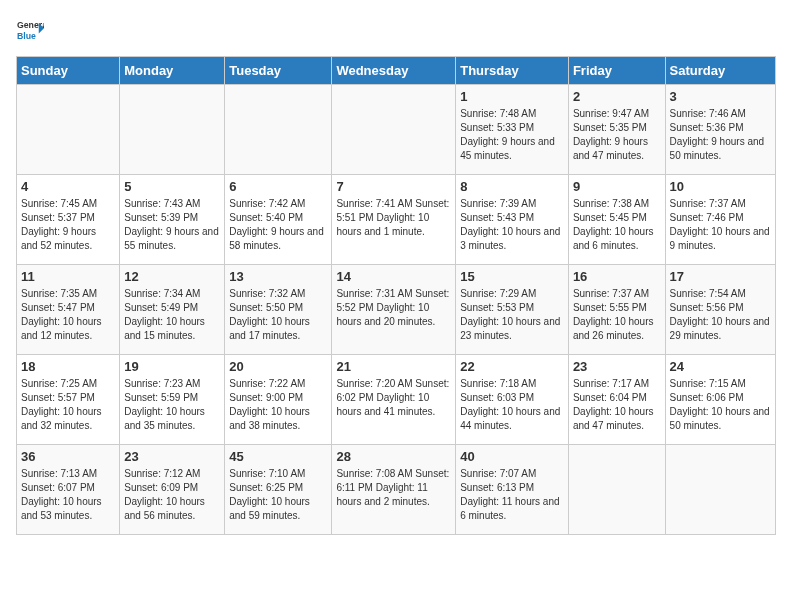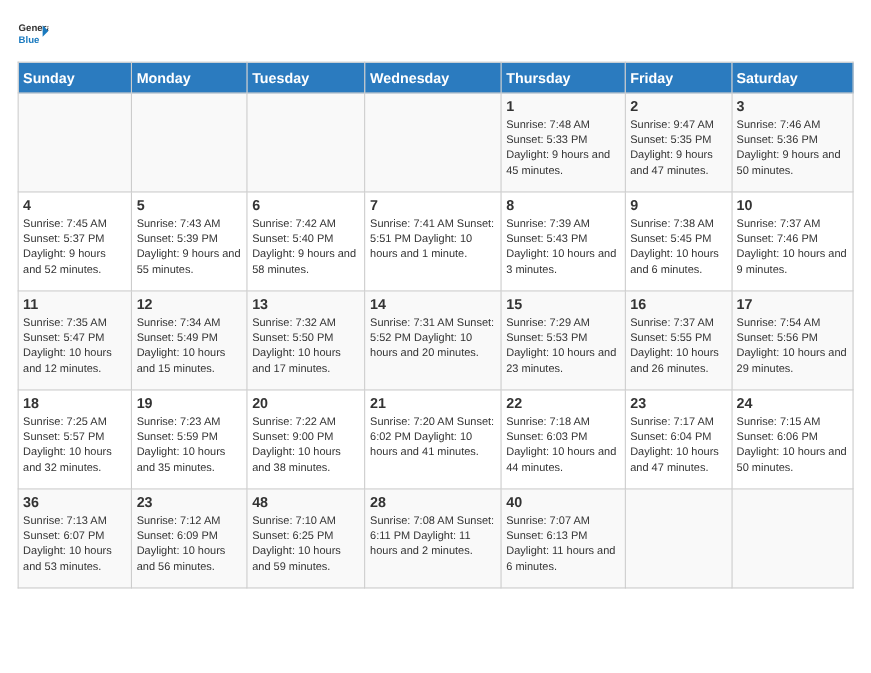--- a/index.html
+++ b/index.html
@@ -298,21 +298,21 @@
 and 53 minutes.</div>
         </td>
         <td>
           <span class="day-number">23</span>
           <div class="day-info">Sunrise: 7:12 AM
 Sunset: 6:09 PM
 Daylight: 10 hours
 and 56 minutes.</div>
         </td>
         <td>
-          <span class="day-number">48</span>
+          <span class="day-number">45</span>
           <div class="day-info">Sunrise: 7:10 AM
 Sunset: 6:25 PM
 Daylight: 10 hours
 and 59 minutes.</div>
         </td>
         <td>
           <span class="day-number">28</span>
           <div class="day-info">Sunrise: 7:08 AM
 Sunset: 6:11 PM
 Daylight: 11 hours

